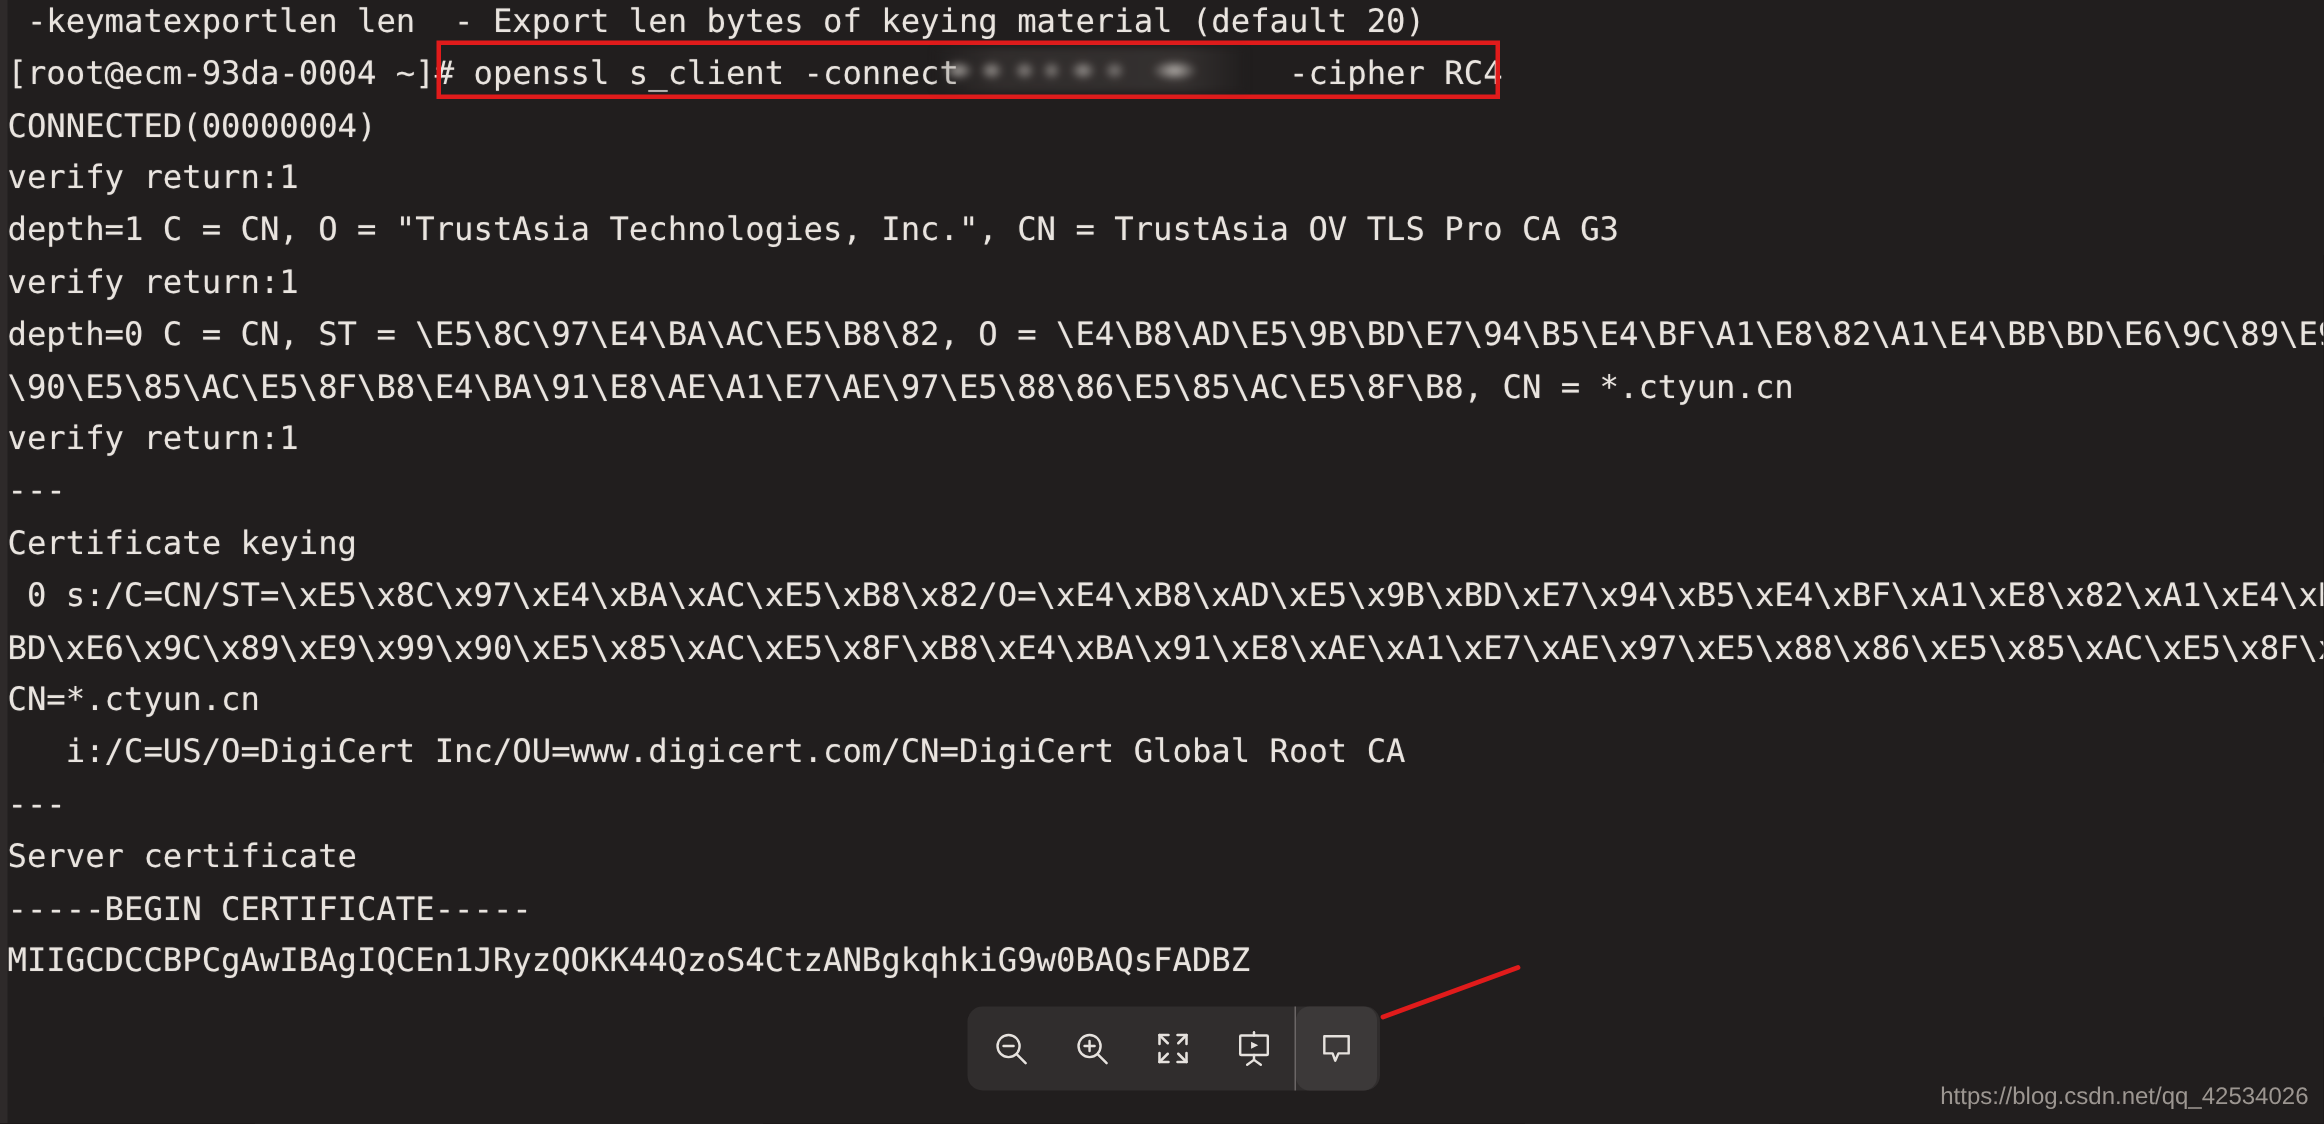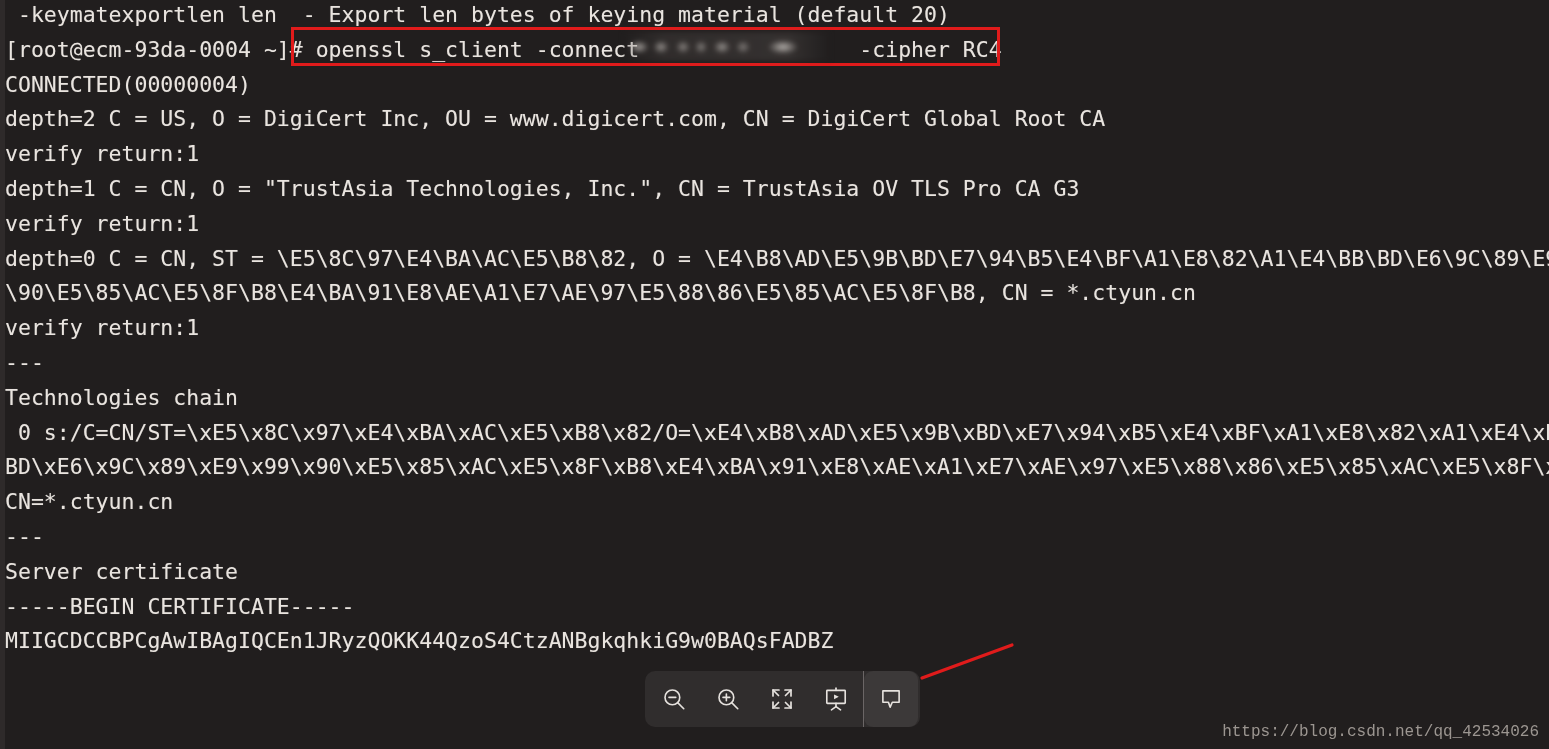--- a/index.html
+++ b/index.html
@@ -124,50 +124,50 @@
     width: 180px;
     height: 90px;
     z-index: 9;
     pointer-events: none;
   }
 
   .watermark {
     position: absolute;
     right: 10px;
     bottom: 8px;
-    font-family: Liberation Mono, monospace;
+    font-family: Liberation Sans, sans-serif;
     font-size: 16px;
     color: #9c9691;
     z-index: 10;
     white-space: nowrap;
   }
 </style>
 </head>
 <body>
 
 <div id="terminal">
 
   <div class="left-edge"></div>
 
   <div class="lines">
     <div class="line"> -keymatexportlen len  - Export len bytes of keying material (default 20)</div>
     <div class="line">[root@ecm-93da-0004 ~]# openssl s_client -connect                 -cipher RC4</div>
     <div class="line">CONNECTED(00000004)</div>
-    <div class="line">depth=2 C = US, O = DigiCert Inc, OU = www.digicert.com, CN = DigiCert Global Root CA</div>
     <div class="line">verify return:1</div>
     <div class="line">depth=1 C = CN, O = "TrustAsia Technologies, Inc.", CN = TrustAsia OV TLS Pro CA G3</div>
     <div class="line">verify return:1</div>
     <div class="line">depth=0 C = CN, ST = \E5\8C\97\E4\BA\AC\E5\B8\82, O = \E4\B8\AD\E5\9B\BD\E7\94\B5\E4\BF\A1\E8\82\A1\E4\BB\BD\E6\9C\89\E9\99</div>
     <div class="line">\90\E5\85\AC\E5\8F\B8\E4\BA\91\E8\AE\A1\E7\AE\97\E5\88\86\E5\85\AC\E5\8F\B8, CN = *.ctyun.cn</div>
     <div class="line">verify return:1</div>
     <div class="line">---</div>
-    <div class="line">Technologies chain</div>
+    <div class="line">Certificate keying</div>
     <div class="line"> 0 s:/C=CN/ST=\xE5\x8C\x97\xE4\xBA\xAC\xE5\xB8\x82/O=\xE4\xB8\xAD\xE5\x9B\xBD\xE7\x94\xB5\xE4\xBF\xA1\xE8\x82\xA1\xE4\xBB\x</div>
     <div class="line">BD\xE6\x9C\x89\xE9\x99\x90\xE5\x85\xAC\xE5\x8F\xB8\xE4\xBA\x91\xE8\xAE\xA1\xE7\xAE\x97\xE5\x88\x86\xE5\x85\xAC\xE5\x8F\xB8/</div>
     <div class="line">CN=*.ctyun.cn</div>
+    <div class="line">   i:/C=US/O=DigiCert Inc/OU=www.digicert.com/CN=DigiCert Global Root CA</div>
     <div class="line">---</div>
     <div class="line">Server certificate</div>
     <div class="line">-----BEGIN CERTIFICATE-----</div>
     <div class="line">MIIGCDCCBPCgAwIBAgIQCEn1JRyzQOKK44QzoS4CtzANBgkqhkiG9w0BAQsFADBZ</div>
   </div>
 
   <div class="red-box"></div>
   <div class="redaction"></div>
 
   <div class="toolbar">

